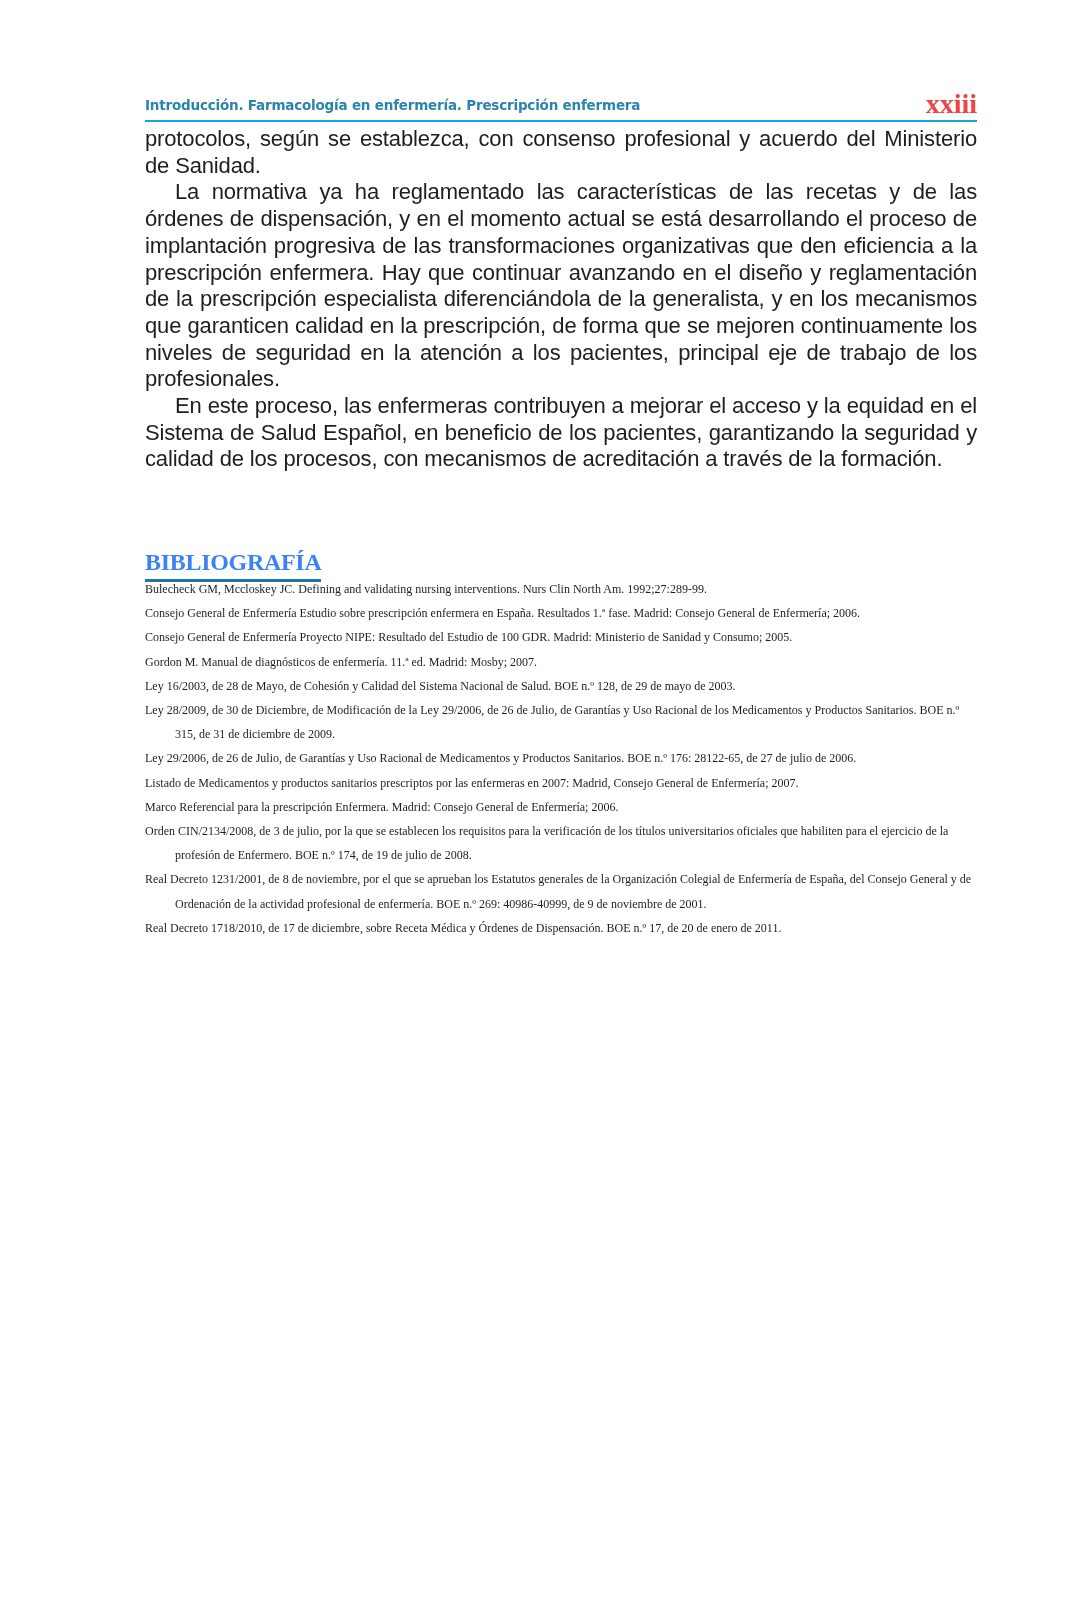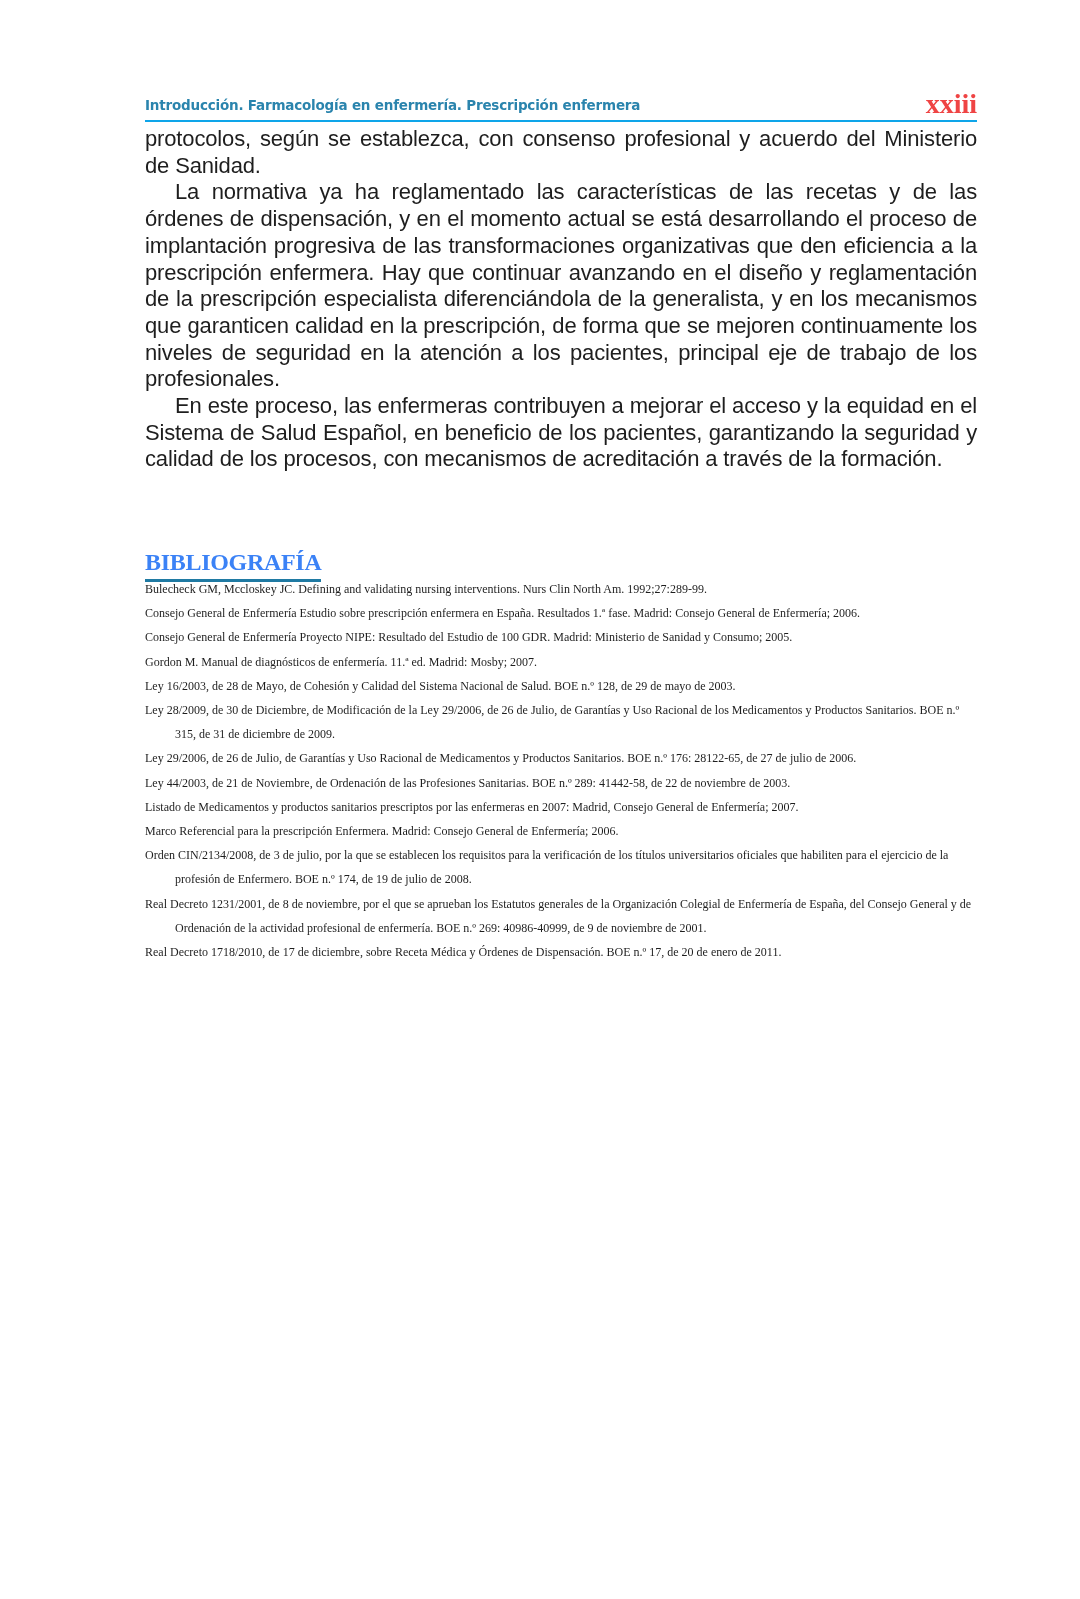--- a/index.html
+++ b/index.html
@@ -58,21 +58,20 @@
   <div class="section-heading">BIBLIOGRAFÍA</div>
 
   <ul class="bib-list">
     <li>Bulecheck GM, Mccloskey JC. Defining and validating nursing interventions. Nurs Clin North Am. 1992;27:289-99.</li>
     <li>Consejo General de Enfermería Estudio sobre prescripción enfermera en España. Resultados 1.ª fase. Madrid: Consejo General de Enfermería; 2006.</li>
     <li>Consejo General de Enfermería Proyecto NIPE: Resultado del Estudio de 100 GDR. Madrid: Ministerio de Sanidad y Consumo; 2005.</li>
     <li>Gordon M. Manual de diagnósticos de enfermería. 11.ª ed. Madrid: Mosby; 2007.</li>
     <li>Ley 16/2003, de 28 de Mayo, de Cohesión y Calidad del Sistema Nacional de Salud. BOE n.º 128, de 29 de mayo de 2003.</li>
     <li>Ley 28/2009, de 30 de Diciembre, de Modificación de la Ley 29/2006, de 26 de Julio, de Garantías y Uso Racional de los Medicamentos y Productos Sanitarios. BOE n.º 315, de 31 de diciembre de 2009.</li>
     <li>Ley 29/2006, de 26 de Julio, de Garantías y Uso Racional de Medicamentos y Productos Sanitarios. BOE n.º 176: 28122-65, de 27 de julio de 2006.</li>
-    <li>Ley 44/2003, de 21 de Noviembre, de Ordenación de las Profesiones Sanitarias. BOE n.º 289: 41442-58, de 22 de noviembre de 2003.</li>
     <li>Listado de Medicamentos y productos sanitarios prescriptos por las enfermeras en 2007: Madrid, Consejo General de Enfermería; 2007.</li>
     <li>Marco Referencial para la prescripción Enfermera. Madrid: Consejo General de Enfermería; 2006.</li>
     <li>Orden CIN/2134/2008, de 3 de julio, por la que se establecen los requisitos para la verificación de los títulos universitarios oficiales que habiliten para el ejercicio de la profesión de Enfermero. BOE n.º 174, de 19 de julio de 2008.</li>
     <li>Real Decreto 1231/2001, de 8 de noviembre, por el que se aprueban los Estatutos generales de la Organización Colegial de Enfermería de España, del Consejo General y de Ordenación de la actividad profesional de enfermería. BOE n.º 269: 40986-40999, de 9 de noviembre de 2001.</li>
     <li>Real Decreto 1718/2010, de 17 de diciembre, sobre Receta Médica y Órdenes de Dispensación. BOE n.º 17, de 20 de enero de 2011.</li>
   </ul>
 
 </div>
 
 </body></html>

